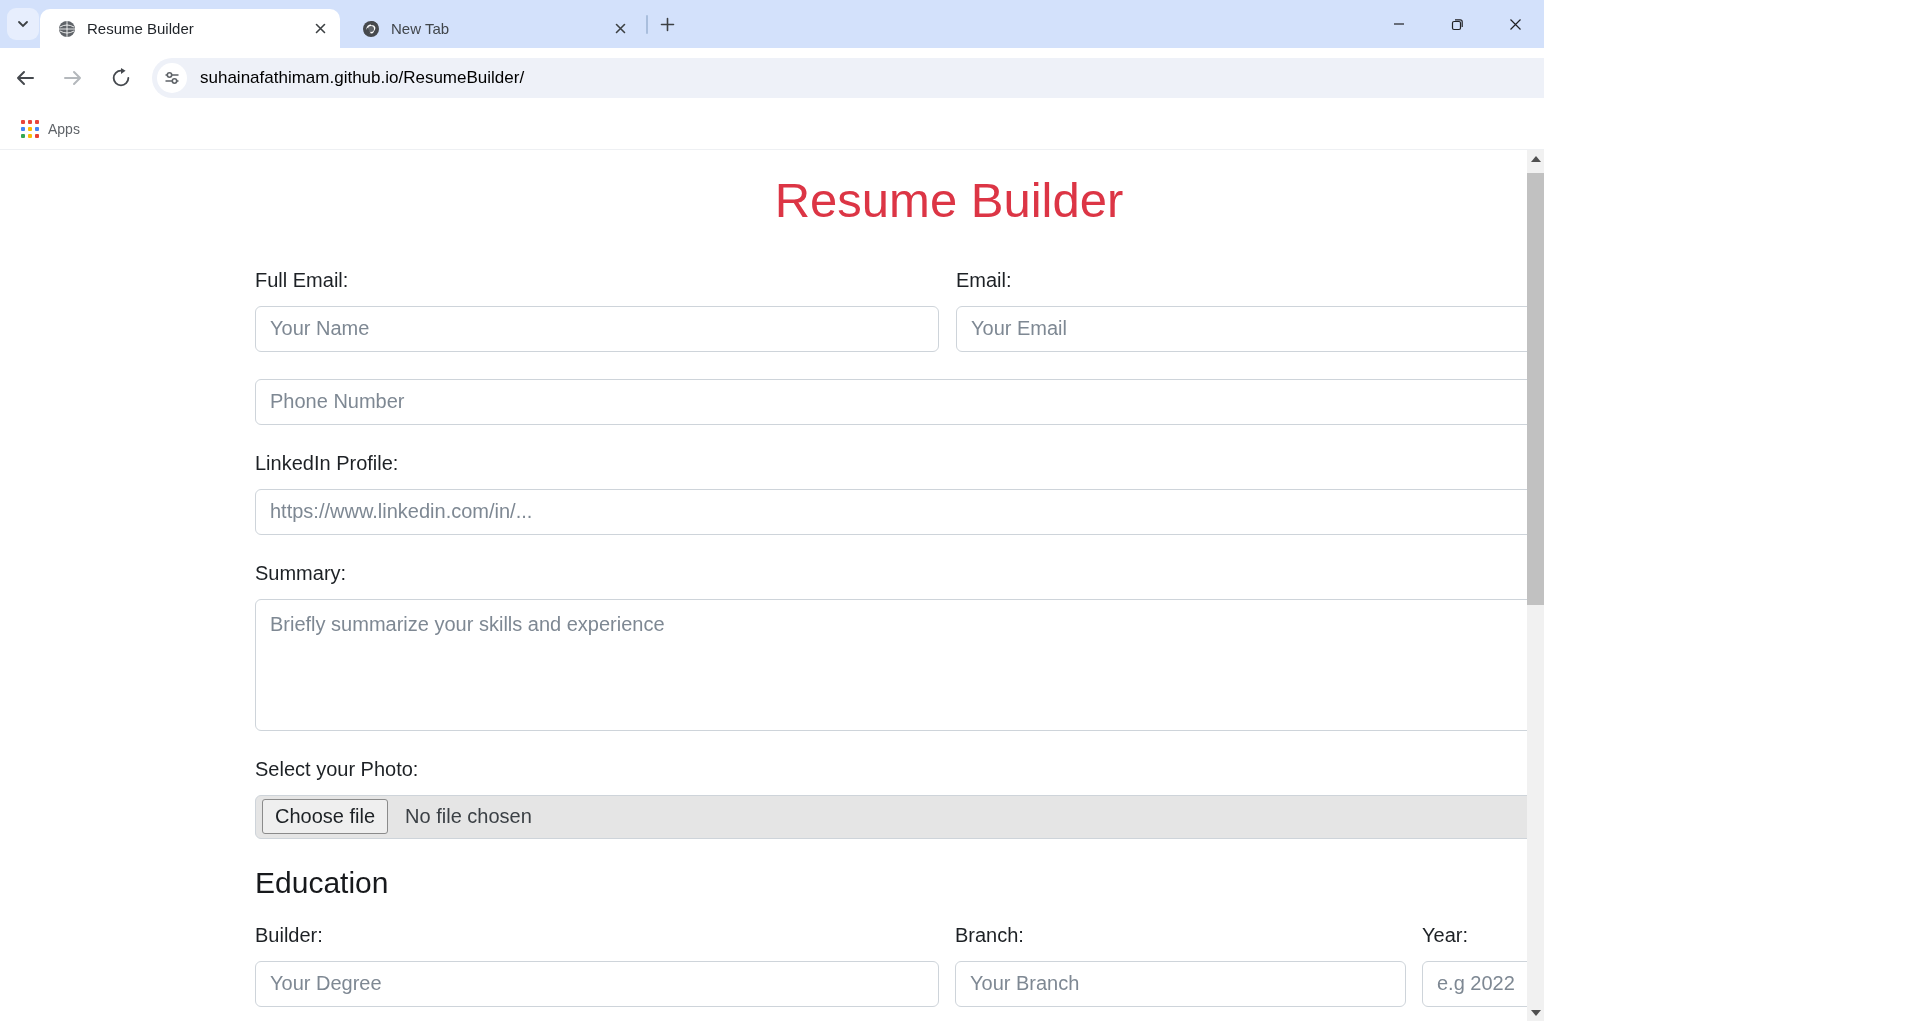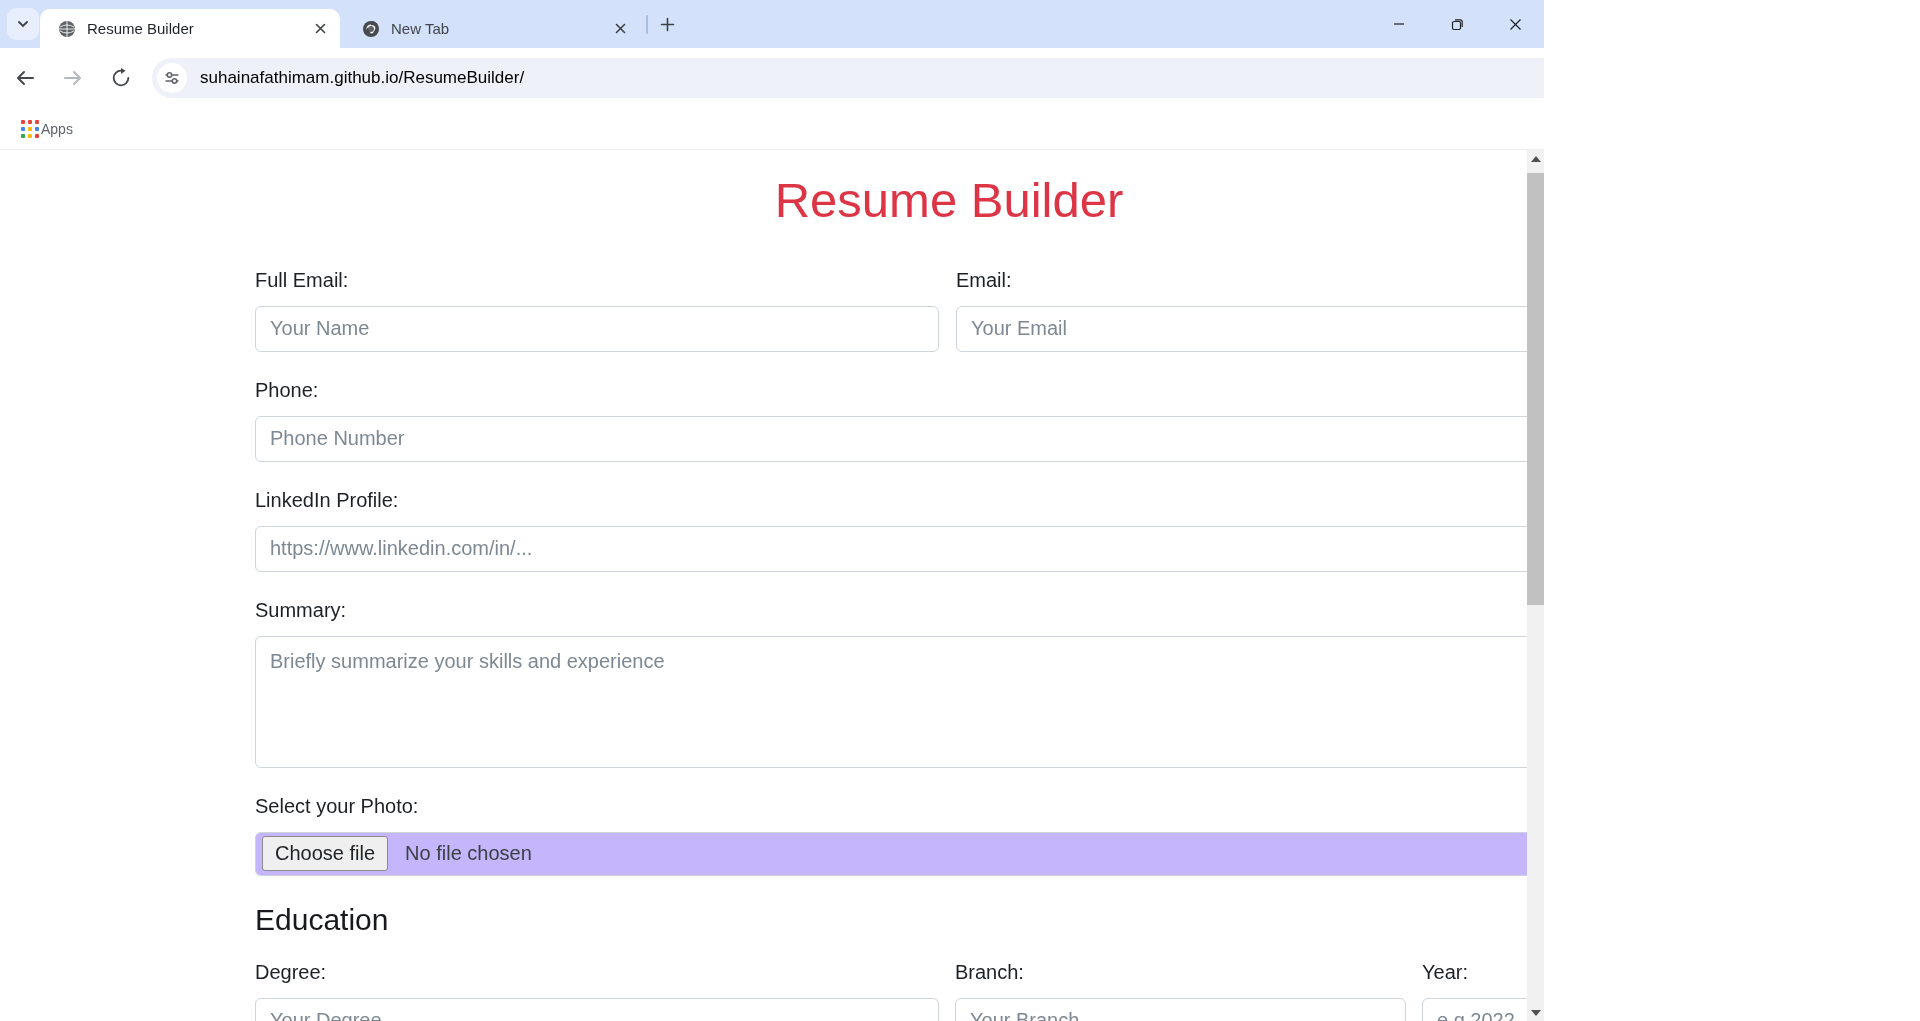--- a/index.html
+++ b/index.html
@@ -35,21 +35,21 @@
   .ext-btn { position:absolute; left:1746px; top:15px; width:32px; height:32px; display:flex; align-items:center; justify-content:center; cursor:pointer; }
   .tb-sep { position:absolute; left:1797px; top:18px; width:1px; height:24px; background:#d3d7dc; }
   .profile-btn { position:absolute; left:1812px; top:14px; width:36px; height:32px; display:flex; align-items:center; justify-content:center;
                  font-size:26px; font-weight:700; color:#17191c; cursor:pointer; }
   .menu-btn { position:absolute; left:1862px; top:15px; width:32px; height:32px; display:flex; flex-direction:column; gap:4px;
               align-items:center; justify-content:center; cursor:pointer; }
   .menu-btn i { width:4px; height:4px; border-radius:50%; background:#494d52; }
 
   
   .bookmarks { height:42px; background:#fff; display:flex; align-items:center; padding-left:12px; border-bottom:1px solid #eef0f3; }
-  .apps-item { display:flex; align-items:center; gap:2px; padding:5px 9px; border-radius:7px; cursor:pointer; }
+  .apps-item { display:flex; align-items:center; gap:9px; padding:5px 9px; border-radius:7px; cursor:pointer; }
   .apps-grid { width:18px; height:18px; display:grid; grid-template-columns:repeat(3,4px); grid-template-rows:repeat(3,4px); gap:3px; }
   .apps-grid i { border-radius:1px; }
   .apps-grid i:nth-child(1){background:#e8453c}.apps-grid i:nth-child(2){background:#e8453c}.apps-grid i:nth-child(3){background:#e8453c}
   .apps-grid i:nth-child(4){background:#4285f4}.apps-grid i:nth-child(5){background:#fbbc05}.apps-grid i:nth-child(6){background:#4285f4}
   .apps-grid i:nth-child(7){background:#34a853}.apps-grid i:nth-child(8){background:#fbbc05}.apps-grid i:nth-child(9){background:#ea4335}
   .apps-label { font-size:14px; color:#5f6368; }
 
   
   .content { position:relative; height:871px; background:#fff; overflow:hidden; }
   .page { width:1388px; margin-left:255px; padding-top:24px; }
@@ -59,21 +59,21 @@
          color:#212529; outline:none; background:#fff; font-family:"Liberation Sans",sans-serif; }
   .txt::placeholder, .ta::placeholder { color:#7e8893; opacity:1; }
   .block { margin-bottom:27px; }
   .fr { display:flex; gap:17px; }
   .c-wide { width:684px; flex:none; }
   .c-rest { flex:1; }
   .ta-wrap { position:relative; }
   .ta { width:100%; height:132px; border:1px solid #ced4da; border-radius:6px; padding:13px 14px; font-size:20px;
         color:#212529; resize:none; outline:none; font-family:"Liberation Sans",sans-serif; display:block; }
   .resize-handle { position:absolute; right:4px; bottom:6px; pointer-events:none; }
-  .file-box { height:44px; border:1px solid #ced4da; border-radius:6px; display:flex; align-items:center; padding:0 6px; background:#c4b5fd; cursor:default; }
+  .file-box { height:44px; border:1px solid #ced4da; border-radius:6px; display:flex; align-items:center; padding:0 6px; background:#e5e5e5; cursor:default; }
   .choose-btn { height:35px; padding:0 12px; font-size:20px; color:#1d2125; background:#efefef; border:1px solid #8b8b8b;
                 border-radius:3px; cursor:pointer; font-family:"Liberation Sans",sans-serif; }
   .file-status { margin-left:17px; font-size:20px; color:#3b4045; }
   .edu-heading { margin:0 0 24px; font-size:30px; font-weight:400; color:#17191c; }
   .edu-row { display:flex; gap:16px; }
   .c-deg { width:684px; flex:none; } .c-br { width:451px; flex:none; } .c-yr { width:220px; flex:none; }
 
   
   .scrollbar { position:absolute; top:0; right:0; width:17px; height:100%; background:#f1f1f1; }
   .sb-btn { position:absolute; left:0; width:17px; height:17px; display:flex; align-items:center; justify-content:center; cursor:pointer; }
@@ -253,21 +253,20 @@
           <label class="f-label">Full Email:</label>
           <input class="txt" type="text" placeholder="Your Name" style="">
         </div>
         <div class="c-rest">
           <label class="f-label">Email:</label>
           <input class="txt" type="text" placeholder="Your Email" style="">
         </div>
       </div>
 
       <div class="block">
-        <label class="f-label">Phone:</label>
         <input class="txt" type="text" placeholder="Phone Number" style="">
       </div>
 
       <div class="block">
         <label class="f-label">LinkedIn Profile:</label>
         <input class="txt" type="text" placeholder="https://www.linkedin.com/in/..." style="">
       </div>
 
       <div class="block">
         <label class="f-label">Summary:</label>
@@ -286,21 +285,21 @@
         <div class="file-box">
           <button class="choose-btn">Choose file</button>
           <span class="file-status">No file chosen</span>
         </div>
       </div>
 
       <h2 class="edu-heading">Education</h2>
 
       <div class="edu-row">
         <div class="c-deg">
-          <label class="f-label">Degree:</label>
+          <label class="f-label">Builder:</label>
           <input class="txt" type="text" placeholder="Your Degree" style="">
         </div>
         <div class="c-br">
           <label class="f-label">Branch:</label>
           <input class="txt" type="text" placeholder="Your Branch" style="">
         </div>
         <div class="c-yr">
           <label class="f-label">Year:</label>
           <input class="txt" type="text" placeholder="e.g 2022" style="">
         </div>

